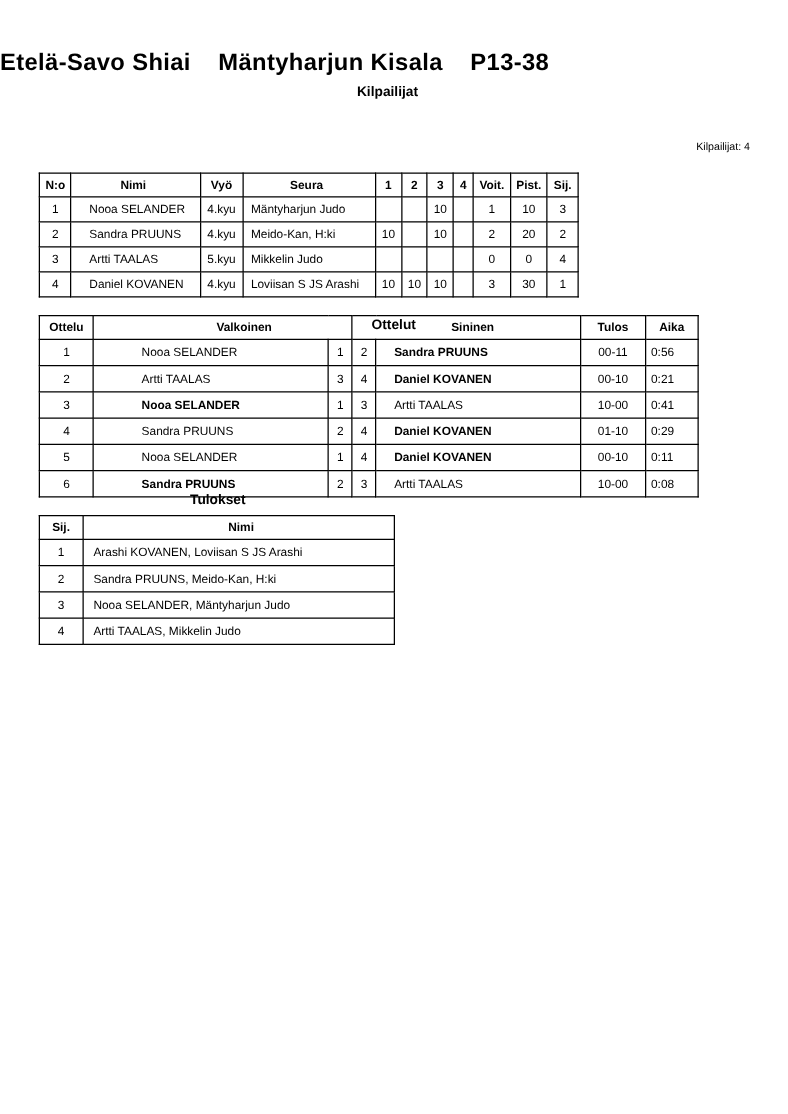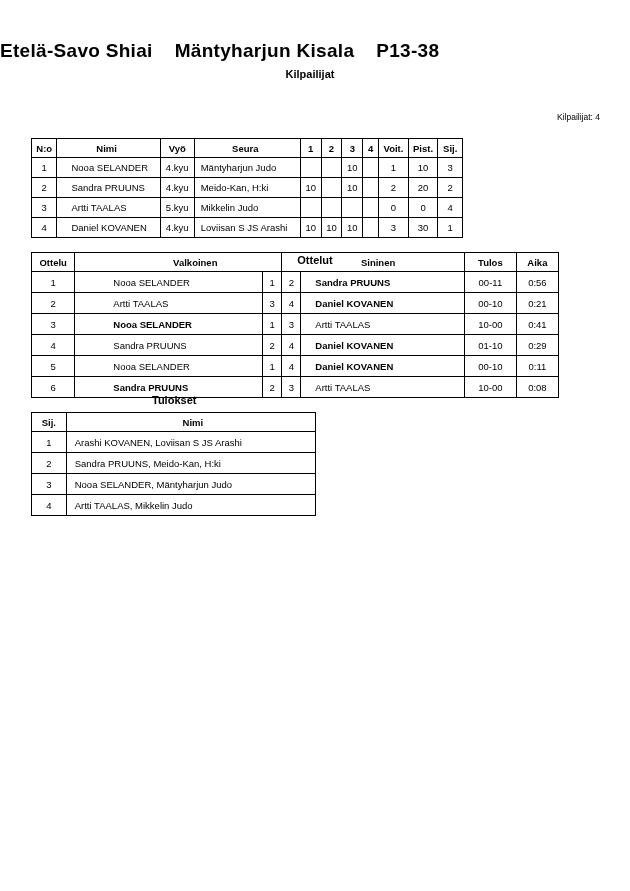--- a/index.html
+++ b/index.html
@@ -89,21 +89,21 @@
     font-weight: bold;
     text-align: center;
     height: 14px;
   }
   .tbl-matches td { height: 16px; }
   .m-no { width: 40px; text-align: center; }
   .m-white { width: 200px; padding-left: 38px; }
   .m-sc { width: 14px; text-align: center; }
   .m-blue { width: 200px; padding-left: 14px; }
   .m-res { width: 58px; text-align: center; }
-  .m-time { width: 44px; text-align: center; }
+  .m-time { width: 44px; text-align: left; }
   .bold { font-weight: bold; }
 
   .tbl-results {
     position: absolute;
     left: 31px;
     top: 372px;
     width: 285px;
   }
   .tbl-results th {
     font-weight: bold;

